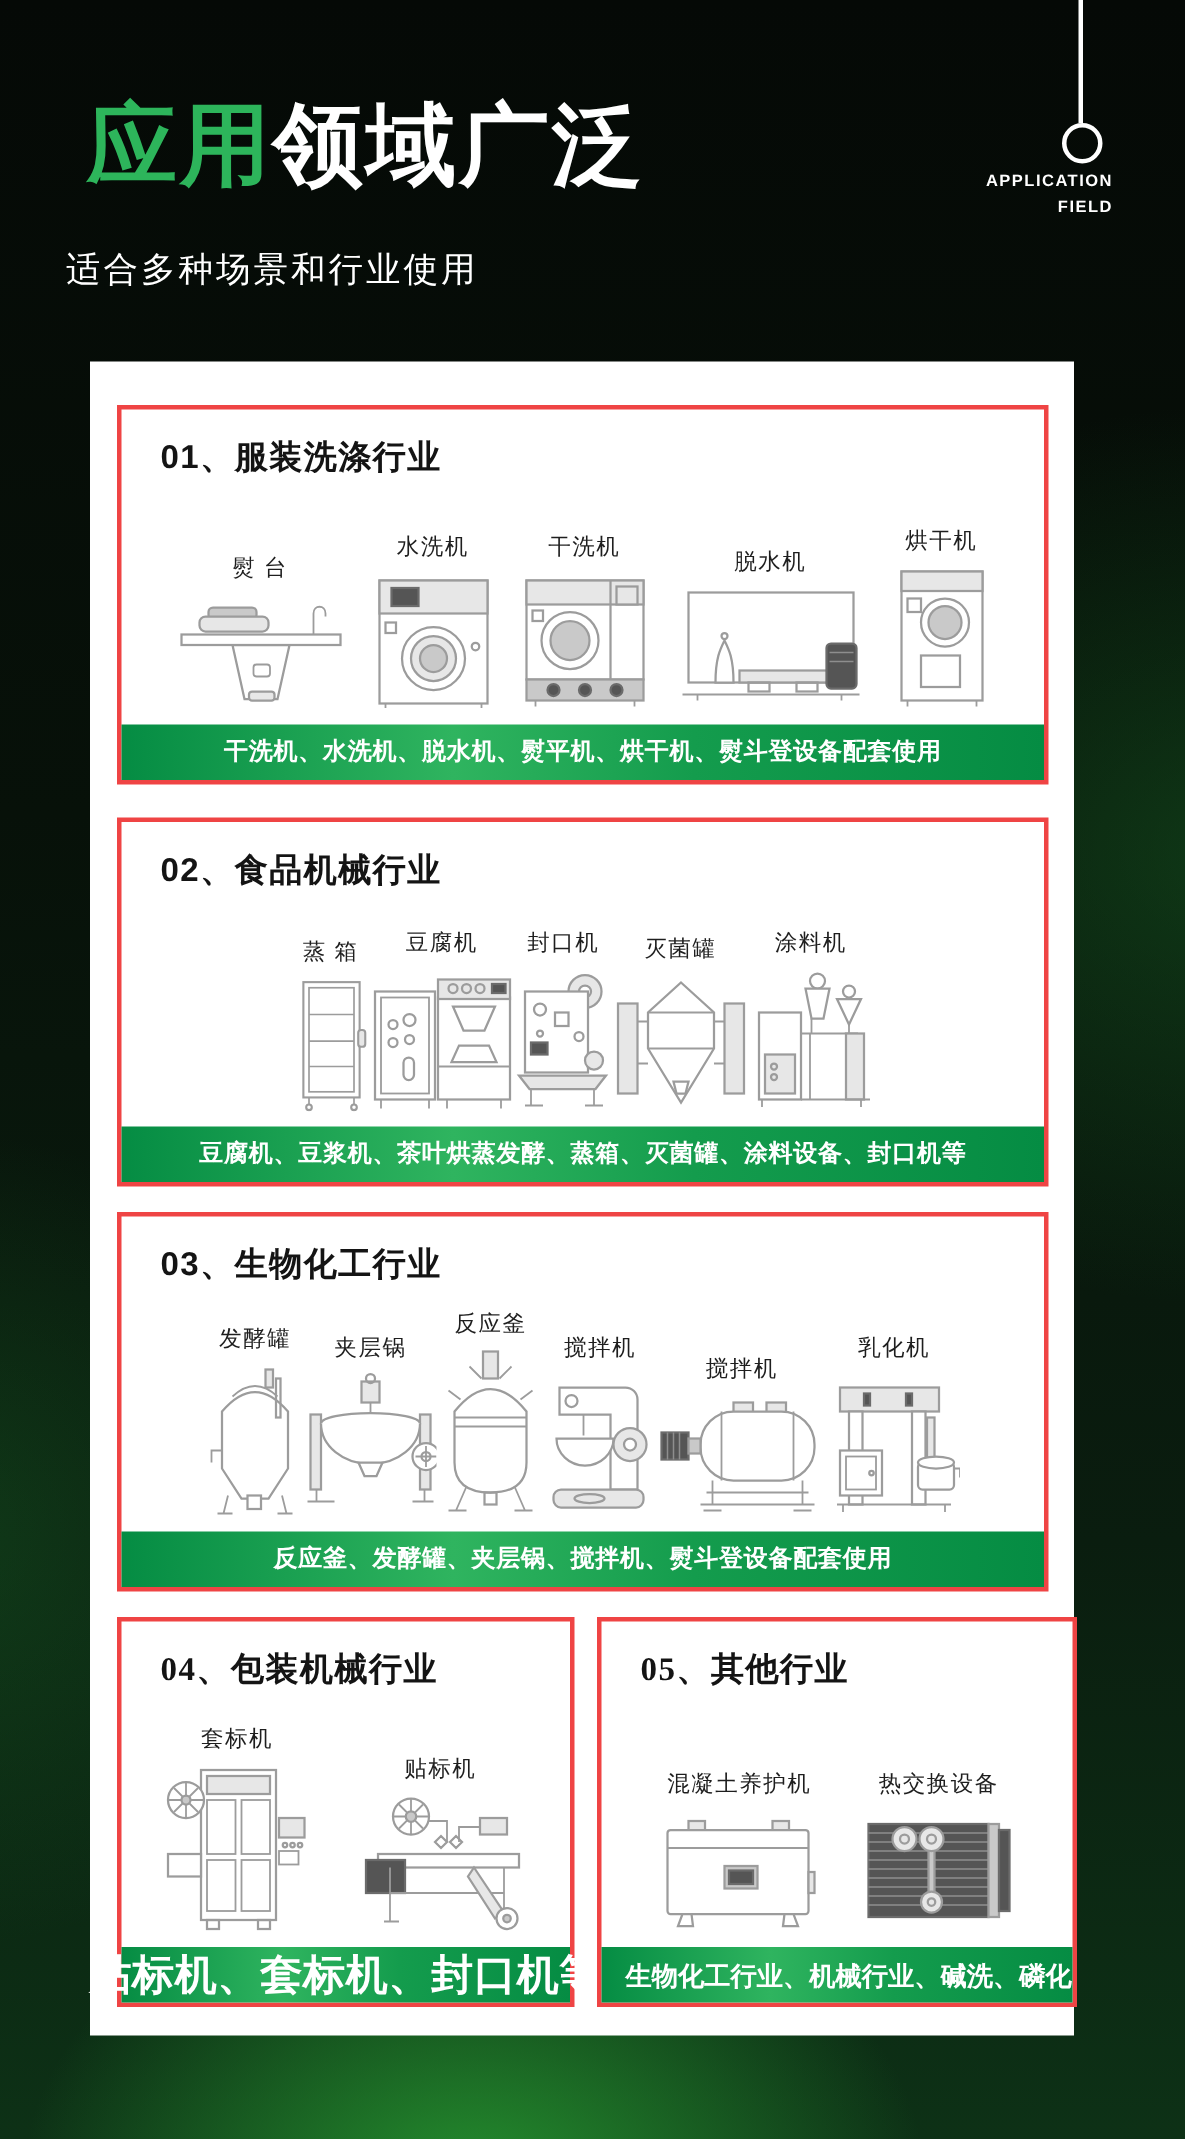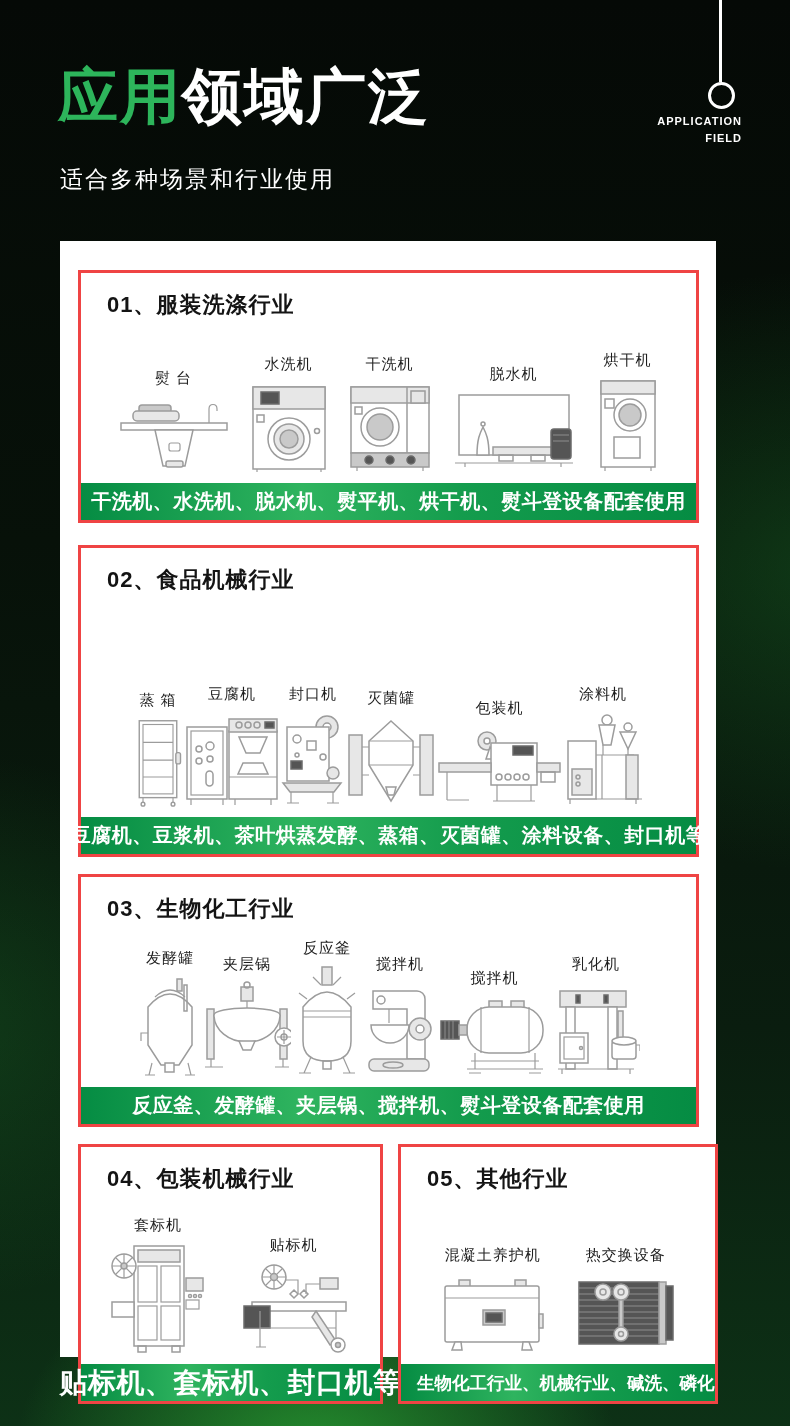--- a/index.html
+++ b/index.html
@@ -9,37 +9,37 @@
     background:
       radial-gradient(430px 300px at 40% 102%, rgba(42,165,52,.80), rgba(42,165,52,0) 70%),
       radial-gradient(520px 430px at 104% 40%, rgba(28,118,44,.38), rgba(28,118,44,0) 70%),
       radial-gradient(430px 390px at -6% 72%, rgba(28,118,44,.33), rgba(28,118,44,0) 70%),
       linear-gradient(180deg,#050906 0%,#071109 38%,#0a1d0f 72%,#0d3116 100%);
   }
   
   .main-title{position:absolute;left:58px;top:64px;font-size:60px;font-weight:800;letter-spacing:2px;line-height:1.1;white-space:nowrap;}
   .main-title .hl{color:#2db55b;}
   .main-title .rest{color:#ffffff;}
-  .subtitle{position:absolute;left:60px;top:164px;font-size:23px;font-weight:500;letter-spacing:2px;color:#ffffff;}
+  .subtitle{position:absolute;left:44px;top:164px;font-size:23px;font-weight:500;letter-spacing:2px;color:#ffffff;}
   .decor-line{position:absolute;left:719px;top:0;width:2.5px;height:82px;background:#ffffff;}
   .decor-circle{position:absolute;left:708px;top:82px;width:21px;height:21px;border:3px solid #ffffff;border-radius:50%;}
   .corner-label{position:absolute;right:48px;top:113px;text-align:right;color:#ffffff;font-size:11px;font-weight:700;letter-spacing:1px;line-height:17px;}
   
   .panel{position:absolute;left:60px;top:241px;width:656px;height:1116px;background:#ffffff;box-sizing:border-box;padding:29px 17px 19px 18px;}
   .card{box-sizing:border-box;border:3px solid #ef4444;background:#ffffff;display:flex;flex-direction:column;}
   .card-title{margin:17px 0 0 26px;font-size:22px;font-weight:800;letter-spacing:1px;color:#141414;}
   .machines{flex:1;display:flex;align-items:flex-end;justify-content:center;padding:6px 8px 10px;}
   .machine{display:flex;flex-direction:column;align-items:center;}
   .m-label{font-size:15px;color:#1e1e1e;margin-bottom:7px;white-space:nowrap;letter-spacing:1px;}
-  .banner{height:37px;flex:none;display:flex;align-items:center;justify-content:center;color:#ffffff;font-weight:700;font-size:20px;letter-spacing:.5px;white-space:nowrap;
+  .banner{height:37px;flex:none;display:flex;align-items:center;justify-content:center;color:#ffffff;font-weight:700;font-size:16px;letter-spacing:.5px;white-space:nowrap;
     background:linear-gradient(90deg,#058c43 0%,#2fb45f 36%,#149c4d 62%,#058c43 100%);}
   .card1{height:253px;}
-  .card2{height:312px;margin-top:22px;}
+  .card2{height:246px;margin-top:22px;}
   .card3{height:253px;margin-top:17px;}
-  .row45{display:flex;gap:15px;height:260px;margin-top:17px;}
+  .row45{display:flex;gap:15px;height:260px;margin-top:17px;font-family:Liberation Serif, serif;}
   .card4{width:305px;flex:none;}
   .card5{flex:1;}
   .card4 .banner{font-size:28px;}
   .card5 .banner{font-size:17.5px;letter-spacing:0;padding-left:16px;}
   .g22{gap:22px;} .g12{} .g30{gap:30px;} .g24{gap:28px;}
   
   .m-icon .s {stroke:#9c9c9c;stroke-width:1.5;fill:none;}
   .m-icon .fw{stroke:#9c9c9c;stroke-width:1.5;fill:#ffffff;}
   .m-icon .fl{stroke:#9c9c9c;stroke-width:1.5;fill:#e7e7e7;}
   .m-icon .fm{stroke:#9c9c9c;stroke-width:1.5;fill:#c9c9c9;}
@@ -196,39 +196,20 @@
         </div>
         <div class="machine">
           <div class="m-label">灭菌罐</div>
           <svg class="m-icon" width="92" height="92" viewBox="0 0 92 92">
             <rect class="fl" x="4" y="20" width="13" height="60"></rect>
             <rect class="fl" x="75" y="20" width="13" height="60"></rect>
             <path class="fw" d="M46,6 L68,26 V50 L46,86 L24,50 V26 Z"></path>
             <path class="ln" d="M24,26 h44 M24,50 h44"></path>
             <path class="fw" d="M41,72 h10 l-2,8 h-6 z"></path>
             <path class="ln" d="M17,32 h7 M68,32 h7 M17,60 h7 M68,60 h7"></path>
-          </svg>
-        </div>
-        <div class="machine">
-          <div class="m-label">包装机</div>
-          <svg class="m-icon" width="125" height="82" viewBox="0 0 125 82">
-            <circle class="fl" cx="50" cy="16" r="9"></circle>
-              <circle class="fw" cx="50" cy="16" r="3"></circle>
-            <path class="fw" d="M53,22 l8,12 h-12 z"></path>
-            <rect class="fw" x="54" y="18" width="46" height="42"></rect>
-            <rect class="fd" x="76" y="21" width="20" height="9"></rect>
-            <circle class="s" cx="62" cy="52" r="3"></circle>
-              <circle class="s" cx="71" cy="52" r="3"></circle>
-              <circle class="s" cx="80" cy="52" r="3"></circle>
-              <circle class="s" cx="89" cy="52" r="3"></circle>
-            <rect class="fl" x="2" y="38" width="52" height="9"></rect>
-            <rect class="fl" x="100" y="38" width="23" height="9"></rect>
-            <rect class="s" x="104" y="47" width="14" height="10"></rect>
-            <path class="ln" d="M10,47 v28 M10,75 h22"></path>
-            <path class="ln" d="M60,60 v16 M94,60 v16 M56,76 h42"></path>
           </svg>
         </div>
         <div class="machine">
           <div class="m-label">涂料机</div>
           <svg class="m-icon" width="82" height="96" viewBox="0 0 82 96">
             <circle class="s" cx="45" cy="9" r="5"></circle>
             <path class="fw" d="M37,14 h16 l-4,20 h-8 z"></path>
             <circle class="s" cx="66" cy="16" r="4"></circle>
             <path class="fw" d="M58,21 h16 l-8,17 z"></path>
             <rect class="fw" x="6" y="30" width="28" height="58"></rect>

